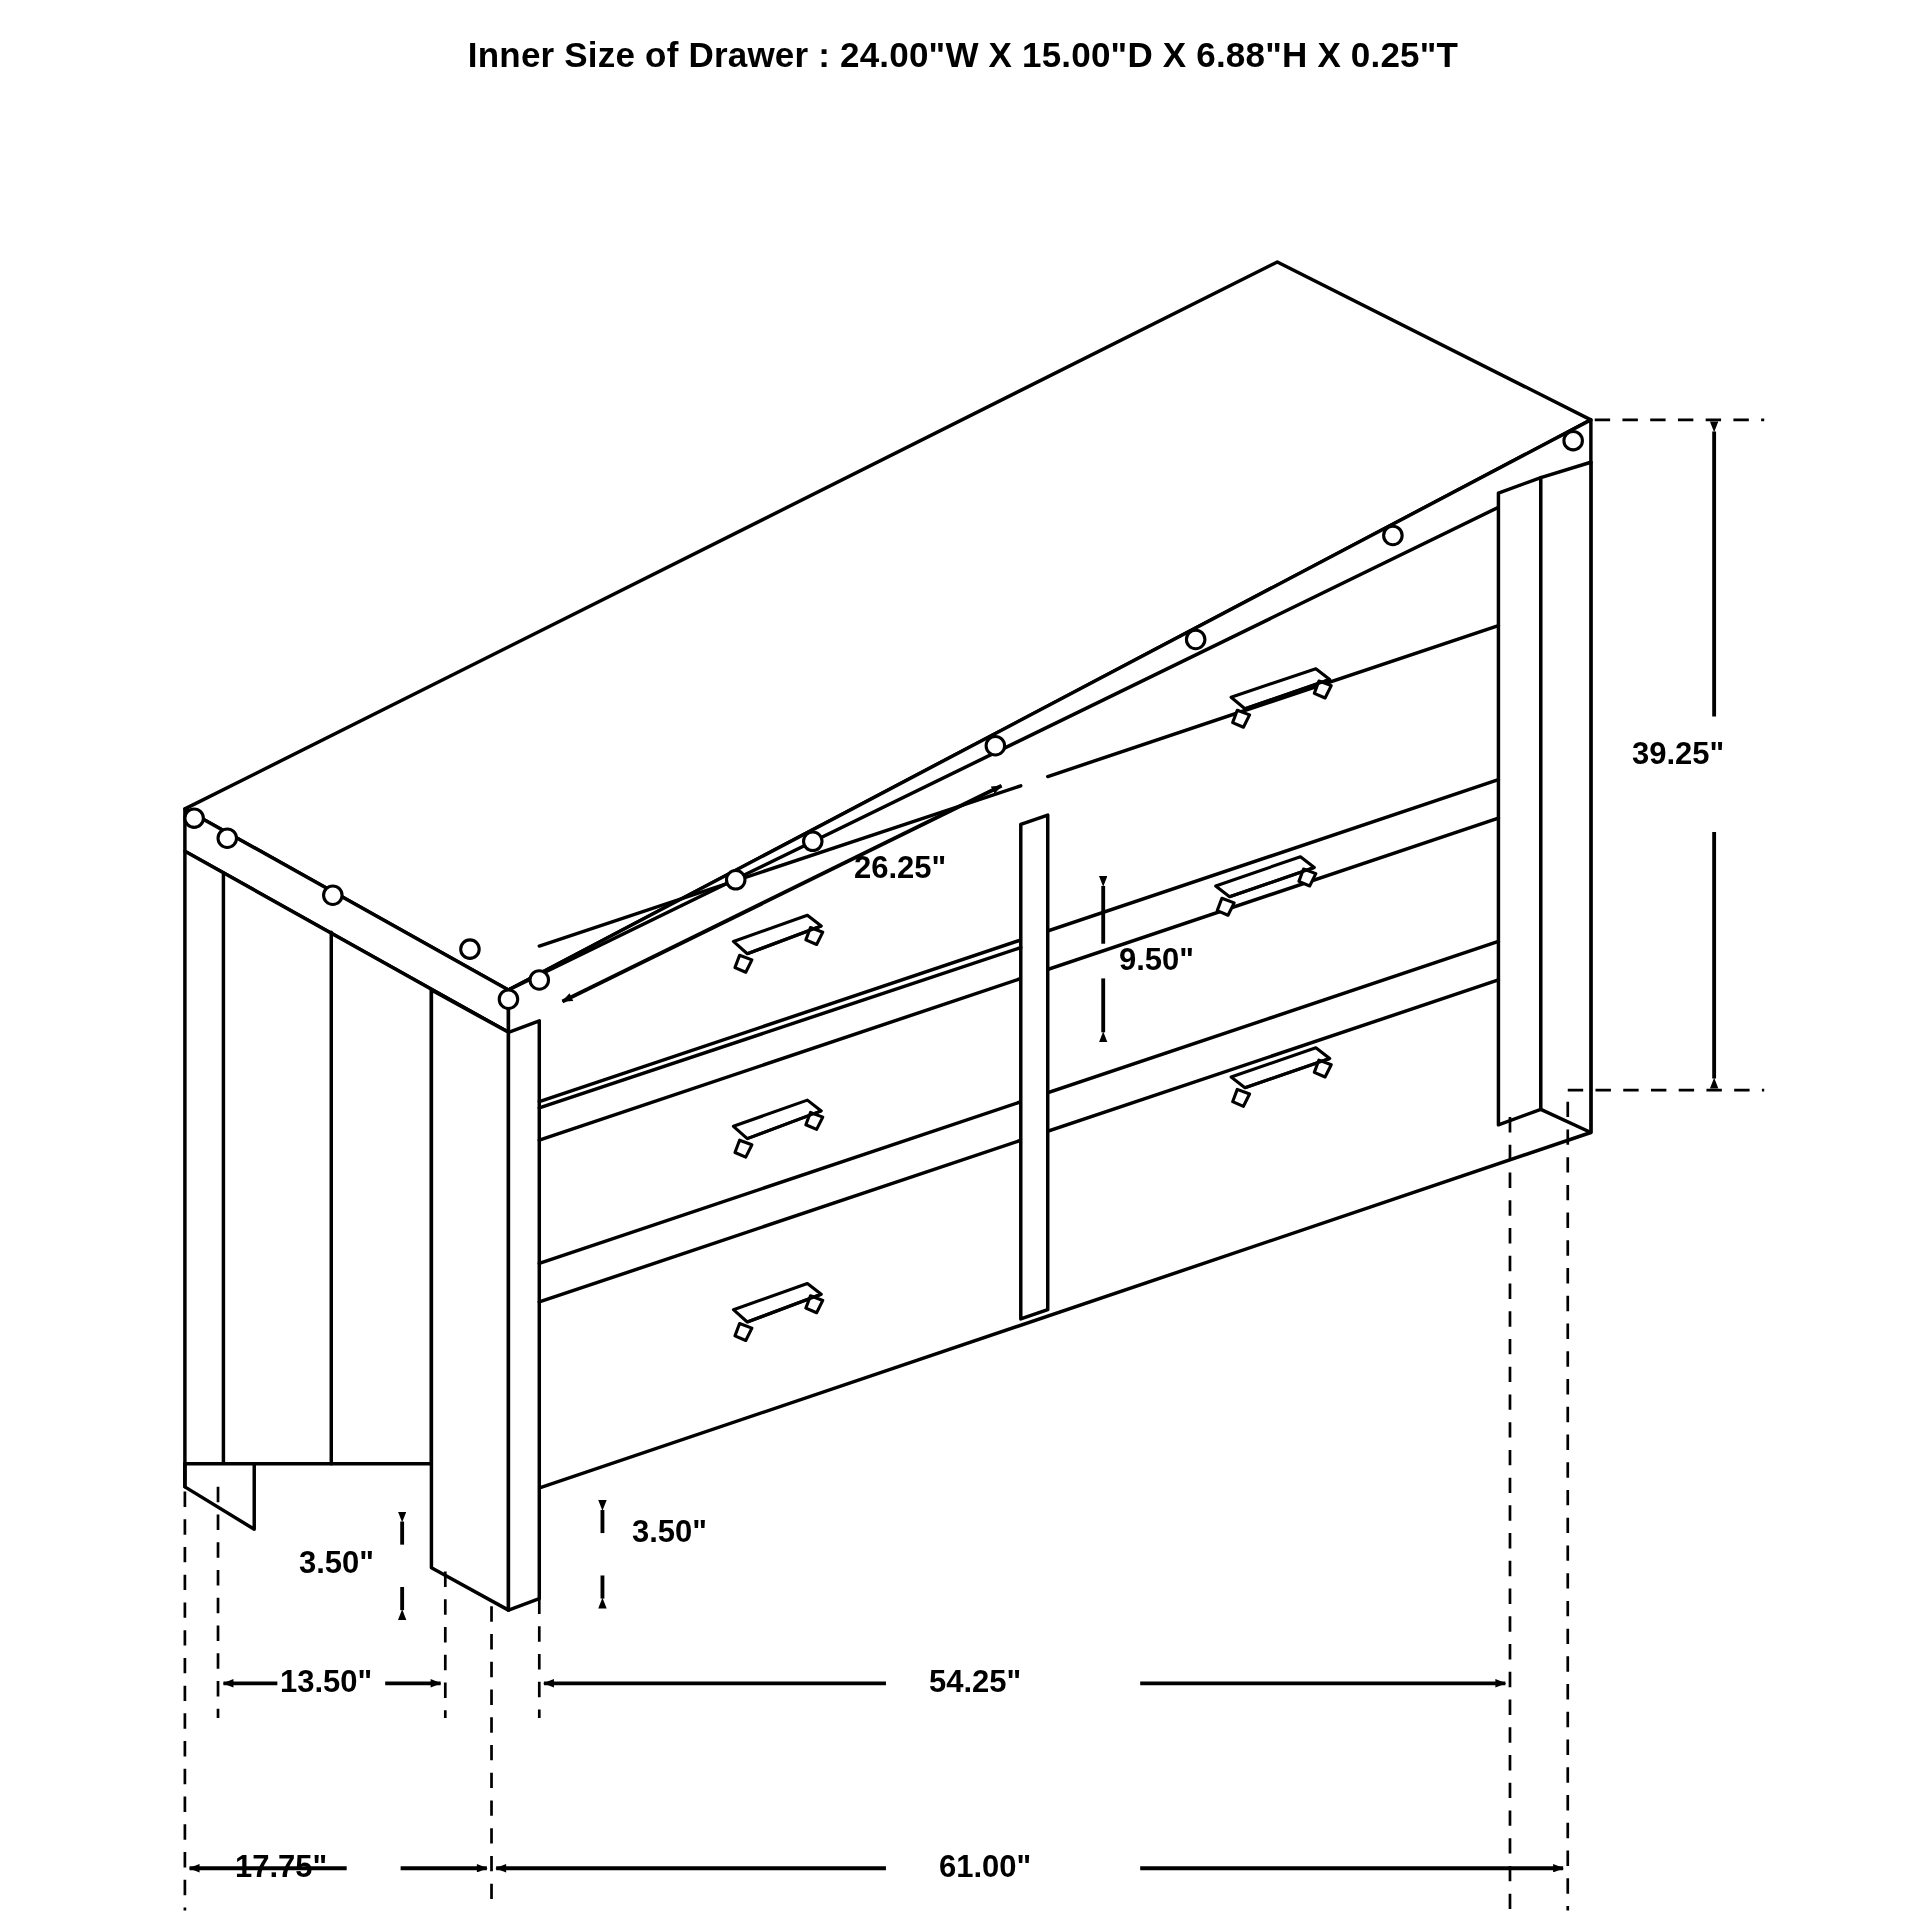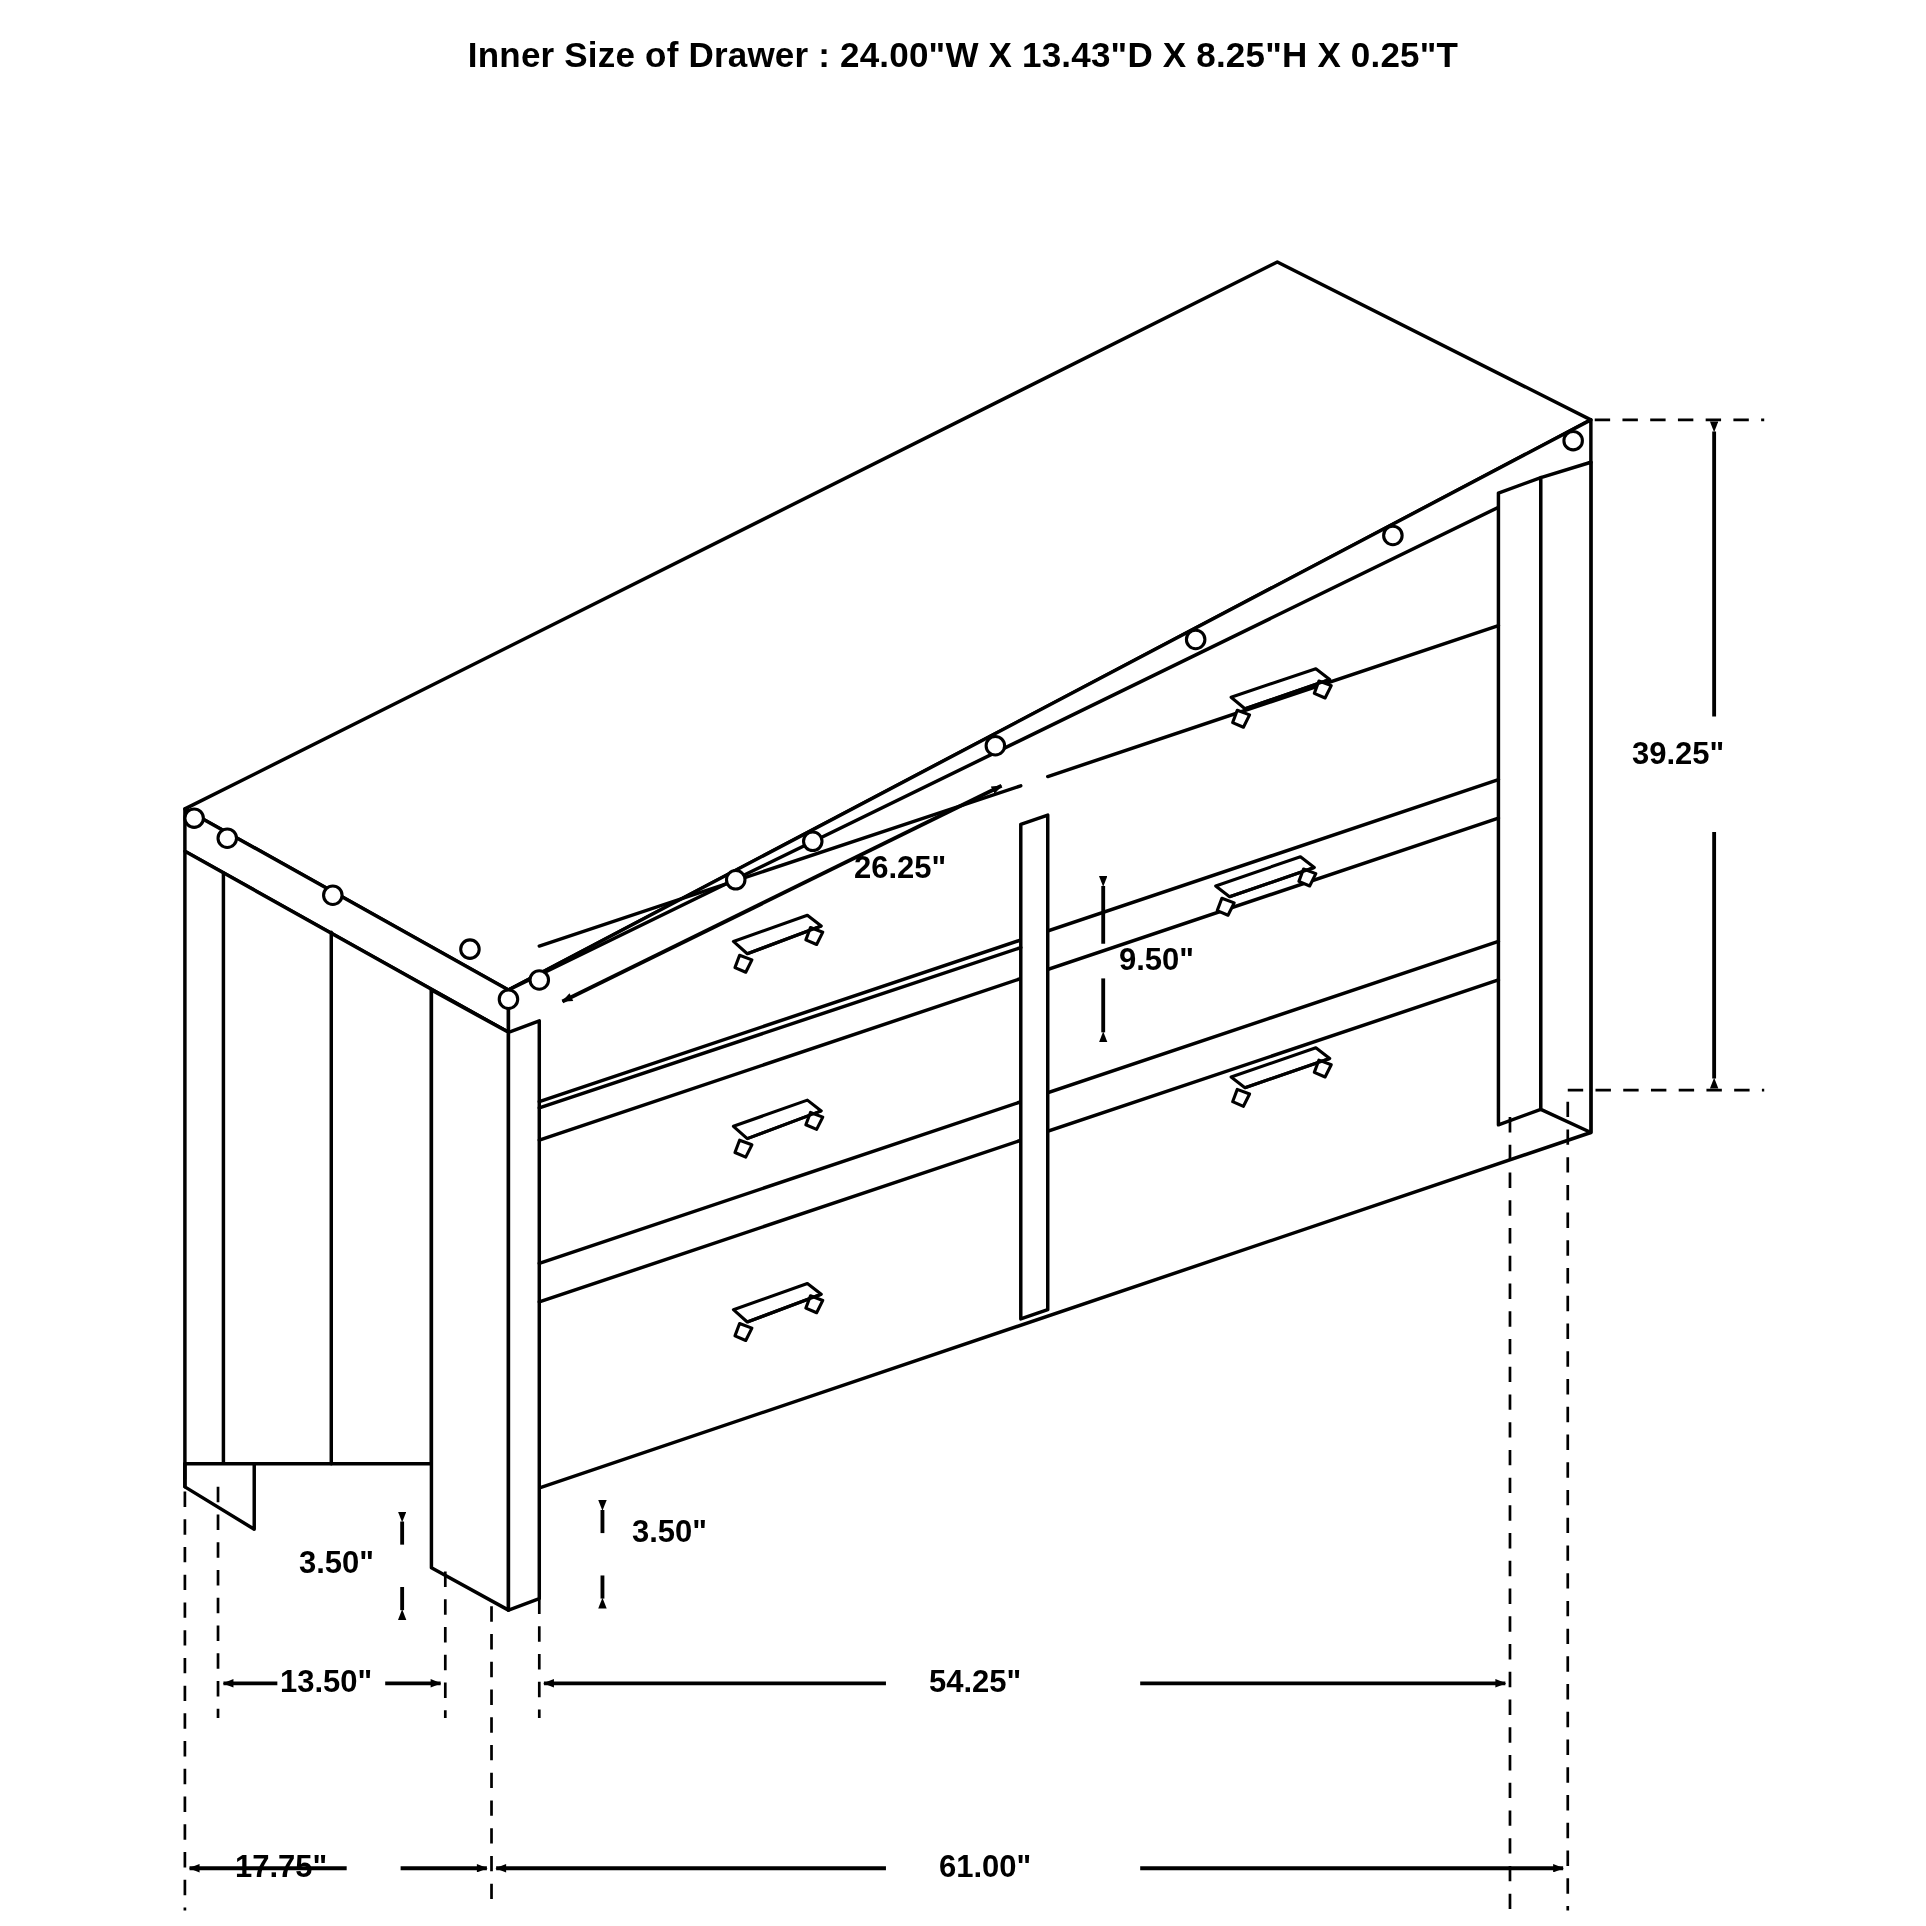--- a/index.html
+++ b/index.html
@@ -43,21 +43,21 @@
     font-weight: bold;
     color: #000000;
     white-space: nowrap;
   }
 </style>
 </head>
 <body>
 
 <div id="page">
 
-  <div id="title">Inner Size of Drawer : 24.00"W X 13.43"D X 8.25"H X 0.25"T</div>
+  <div id="title">Inner Size of Drawer : 24.00"W X 15.00"D X 6.88"H X 0.25"T</div>
 
   <svg id="drawing" viewBox="0 0 2500 2500">
     <defs>
       <marker id="arrS" markerWidth="16" markerHeight="16" refX="13" refY="5.5" orient="auto" markerUnits="userSpaceOnUse">
         <path d="M0,0 L14,5.5 L0,11 z" fill="#000"></path>
       </marker>
       <marker id="arrE" markerWidth="16" markerHeight="16" refX="1" refY="5.5" orient="auto" markerUnits="userSpaceOnUse">
         <path d="M14,0 L0,5.5 L14,11 z" fill="#000"></path>
       </marker>
     </defs>

